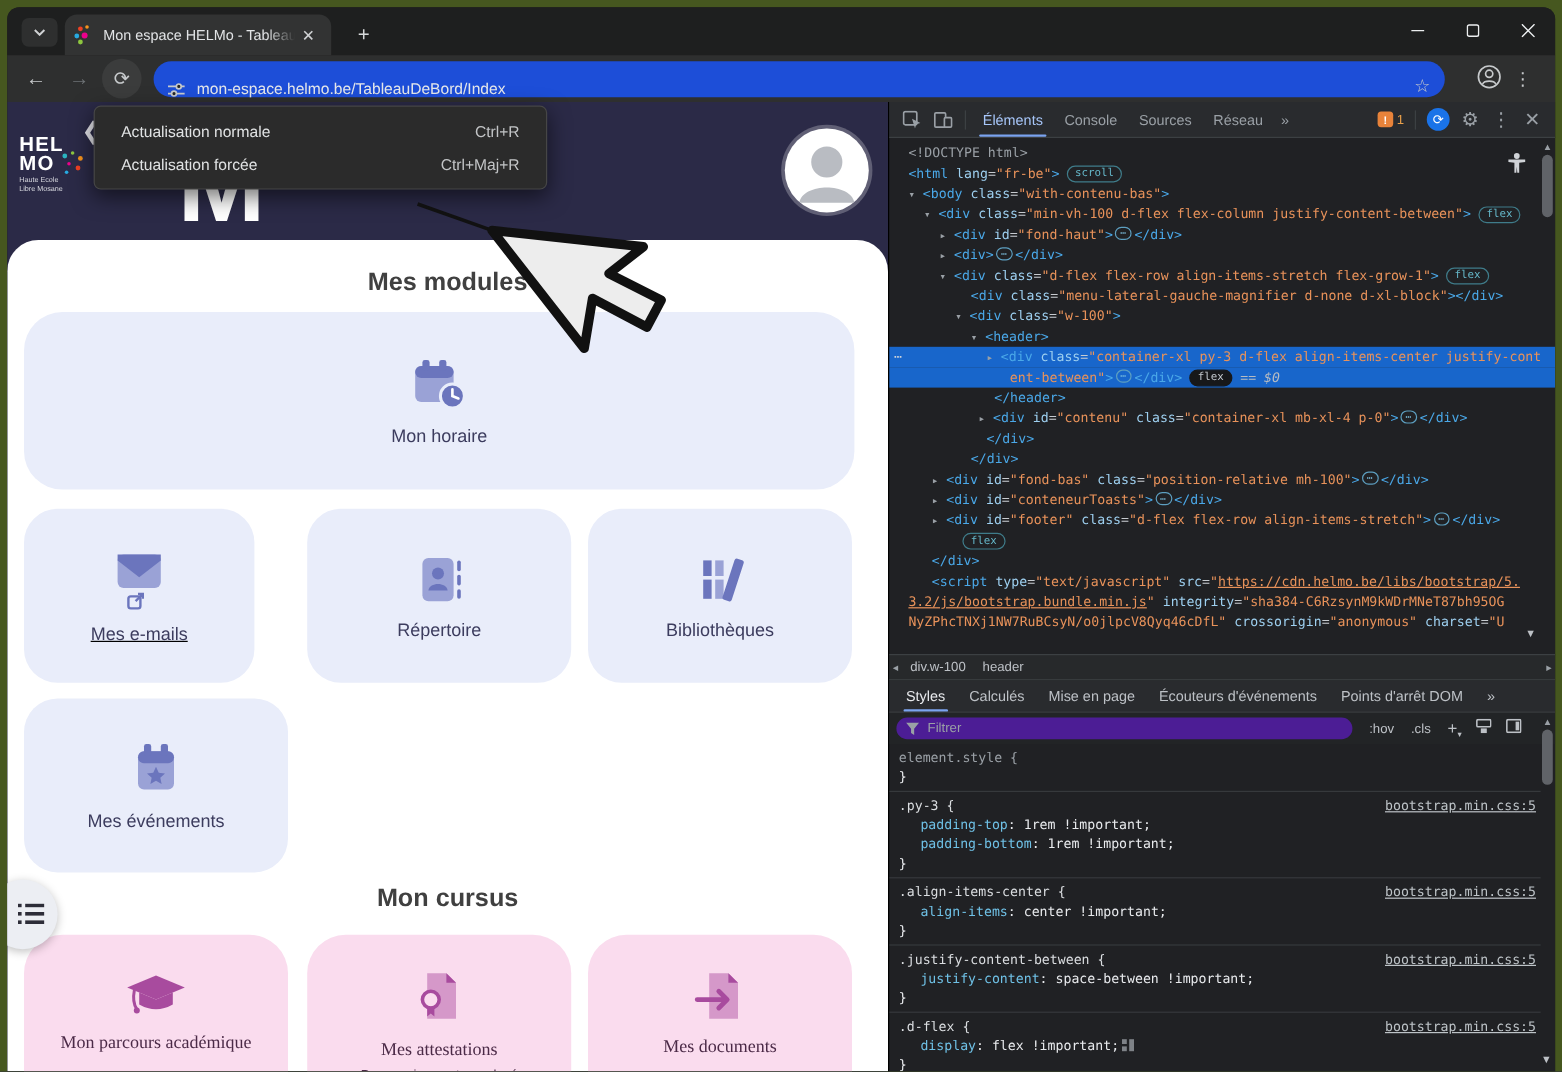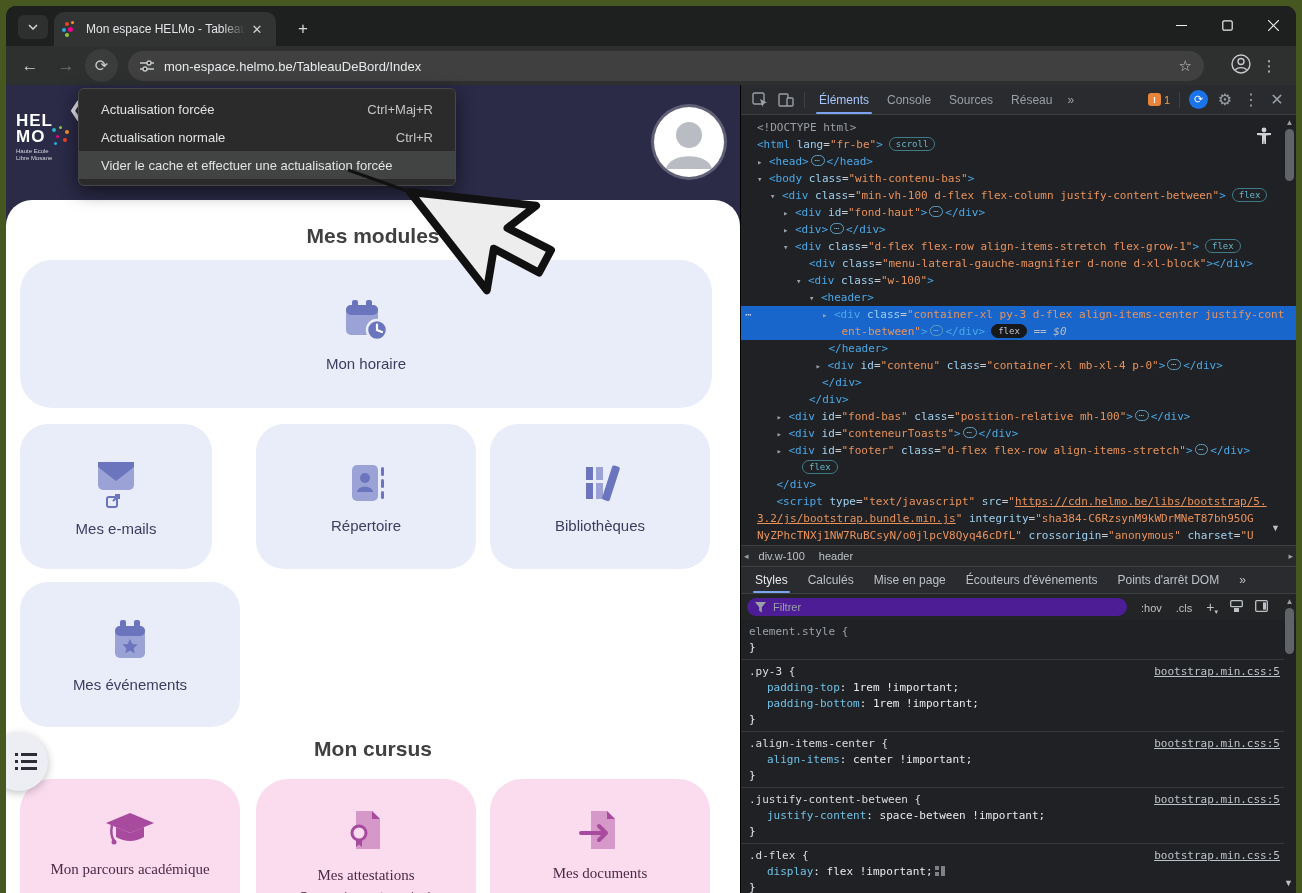--- a/index.html
+++ b/index.html
@@ -26,22 +26,22 @@
   .wincontrols { position:absolute; right:0; top:0; height:38px; display:flex; }
   .wc { width:46px; height:38px; display:flex; align-items:center; justify-content:center; color:#eceeef; }
 
   
   .toolbar { position:absolute; left:0; top:40px; right:0; height:39px; background:#2e2f2f; }
   .navbtn { position:absolute; top:4px; width:32px; height:32px; display:flex; align-items:center; justify-content:center;
             font-size:17px; color:#c7cacc; }
   .navbtn.fwd { color:#6d7174; }
   .reloadbtn { position:absolute; left:79px; top:3px; width:33px; height:33px; border-radius:50%; background:#3b3c3c;
                display:flex; align-items:center; justify-content:center; color:#c7cacc; font-size:16px; }
-  .urlbar { position:absolute; left:122px; top:5px; right:92px; height:30px; border-radius:15px; background:#404040;
-            display:flex; align-items:center; padding:0 12px; }
+  .urlbar { position:absolute; left:122px; top:5px; right:92px; height:30px; border-radius:15px; background:#1d4ed8;
+            display:flex; align-items:flex-end; padding:0 12px; }
   .url-text { color:#e6e8ea; font-size:13px; margin-left:10px; flex:1; }
   .star { color:#c7cacc; font-size:15px; }
   .profilebtn, .kebab { position:absolute; top:7px; color:#c7cacc; }
   .profilebtn { right:44px; }
   .kebab { right:14px; width:26px; height:26px; display:flex; align-items:center; justify-content:center; font-size:15px; letter-spacing:0; }
 
   .content { position:absolute; left:0; top:79px; right:0; bottom:0; }
 
   
   .page { position:absolute; left:0; top:0; width:734px; height:100%; background:#2b2a47; overflow:hidden; }
@@ -250,21 +250,21 @@
               <rect x="6" y="8" width="32" height="30" rx="5" fill="#9aa2d6"></rect>
               <rect x="6" y="8" width="32" height="10" rx="5" fill="#6b75bd"></rect>
               <rect x="12" y="3" width="6" height="9" rx="2" fill="#6b75bd"></rect>
               <rect x="26" y="3" width="6" height="9" rx="2" fill="#6b75bd"></rect>
               <circle cx="37" cy="33" r="10" fill="#6b75bd" stroke="#e9edfa" stroke-width="2.5"></circle>
               <path d="M37,27.5 L37,33 L42,35" stroke="#fff" stroke-width="2.2" fill="none" stroke-linecap="round"></path>
             </svg>
             <div class="lbl">Mon horaire</div>
           </div>
         <div id="modules-row">
-            <div class="card mod" style="left: 14px; top: 224px; width: 192px; height: 145px;">
+            <div class="card mod" style="left: 14px; top: 224px; width: 192px; height: 145px; text-decoration: underline;">
               <svg width="48" height="54" viewBox="0 0 48 54">
                 <rect x="6" y="6" width="36" height="28" rx="5" fill="#9aa2d6"></rect>
                 <path d="M6,11 L24,25 L42,11 L42,6 L6,6 Z" fill="#6b75bd"></path>
                 <g transform="translate(15,38)">
                   <rect x="0" y="3" width="10" height="10" rx="2" fill="none" stroke="#6b75bd" stroke-width="2"></rect>
                   <path d="M6,7 L12,1 M8,1 L12,1 L12,5" stroke="#6b75bd" stroke-width="2" fill="none"></path>
                 </g>
               </svg>
               <div class="lbl">Mes e-mails</div>
             </div>
@@ -376,21 +376,20 @@
           <div class="bluecircle">⟳</div>
           <div class="dt-icon">⚙</div>
           <div class="dt-icon">⋮</div>
           <div class="dt-icon">✕</div>
         </div>
       </div>
 
       <div class="dom-tree" id="dom-tree">
           <div class="dom-line" style="padding-left: 16px;"><span class="tok-g">&lt;!DOCTYPE html&gt;</span></div>
           <div class="dom-line" style="padding-left: 16px;"><span class="tok-t">&lt;html</span><span class="tok-a"> lang</span><span class="tok-p">=</span><span class="tok-v">"fr-be"</span><span class="tok-t">&gt;</span><span class="badge">scroll</span></div>
-          <div class="dom-line" style="padding-left: 29px;"><span class="arrow">▸</span><span class="tok-t">&lt;head&gt;</span><span class="ellip">⋯</span><span class="tok-t">&lt;/head&gt;</span></div>
           <div class="dom-line" style="padding-left: 29px;"><span class="arrow">▾</span><span class="tok-t">&lt;body</span><span class="tok-a"> class</span><span class="tok-p">=</span><span class="tok-v">"with-contenu-bas"</span><span class="tok-t">&gt;</span></div>
           <div class="dom-line" style="padding-left: 42px;"><span class="arrow">▾</span><span class="tok-t">&lt;div</span><span class="tok-a"> class</span><span class="tok-p">=</span><span class="tok-v">"min-vh-100 d-flex flex-column justify-content-between"</span><span class="tok-t">&gt;</span><span class="badge">flex</span></div>
           <div class="dom-line" style="padding-left: 55px;"><span class="arrow">▸</span><span class="tok-t">&lt;div</span><span class="tok-a"> id</span><span class="tok-p">=</span><span class="tok-v">"fond-haut"</span><span class="tok-t">&gt;</span><span class="ellip">⋯</span><span class="tok-t">&lt;/div&gt;</span></div>
           <div class="dom-line" style="padding-left: 55px;"><span class="arrow">▸</span><span class="tok-t">&lt;div&gt;</span><span class="ellip">⋯</span><span class="tok-t">&lt;/div&gt;</span></div>
           <div class="dom-line" style="padding-left: 55px;"><span class="arrow">▾</span><span class="tok-t">&lt;div</span><span class="tok-a"> class</span><span class="tok-p">=</span><span class="tok-v">"d-flex flex-row align-items-stretch flex-grow-1"</span><span class="tok-t">&gt;</span><span class="badge">flex</span></div>
           <div class="dom-line" style="padding-left: 68px;"><span class="tok-t">&lt;div</span><span class="tok-a"> class</span><span class="tok-p">=</span><span class="tok-v">"menu-lateral-gauche-magnifier d-none d-xl-block"</span><span class="tok-t">&gt;&lt;/div&gt;</span></div>
           <div class="dom-line" style="padding-left: 68px;"><span class="arrow">▾</span><span class="tok-t">&lt;div</span><span class="tok-a"> class</span><span class="tok-p">=</span><span class="tok-v">"w-100"</span><span class="tok-t">&gt;</span></div>
           <div class="dom-line" style="padding-left: 81px;"><span class="arrow">▾</span><span class="tok-t">&lt;header&gt;</span></div>
           <div class="dom-line selected" style="padding-left: 94px;"><span class="gutter">⋯</span><span class="arrow">▸</span><span class="tok-t">&lt;div</span><span class="tok-a"> class</span><span class="tok-p">=</span><span class="tok-v">"container-xl py-3 d-flex align-items-center justify-cont</span></div>
           <div class="dom-line selected" style="padding-left: 100.5px;"><span class="tok-v">ent-between"</span><span class="tok-t">&gt;</span><span class="ellip">⋯</span><span class="tok-t">&lt;/div&gt;</span><span class="badge dark">flex</span><span class="tok-eq"> == $0</span></div>
@@ -503,30 +502,26 @@
             <div class="brace">}</div>
           </div>
         </div>
       <div style="position:absolute;right:3px;bottom:5px;color:#bdc1c6;font-size:9px">▼</div>
     </div>
   </div>
 </div>
 
 <div class="ctxmenu" id="ctxmenu">
     <div class="ctx-item">
+      <span class="lb">Actualisation normale</span>
+      <span class="sc">Ctrl+R</span>
+    </div>
+    <div class="ctx-item">
       <span class="lb">Actualisation forcée</span>
       <span class="sc">Ctrl+Maj+R</span>
-    </div>
-    <div class="ctx-item">
-      <span class="lb">Actualisation normale</span>
-      <span class="sc">Ctrl+R</span>
-    </div>
-    <div class="ctx-item hl">
-      <span class="lb">Vider le cache et effectuer une actualisation forcée</span>
-      <span class="sc"></span>
     </div>
   </div>
 
 <svg class="cursor-overlay" viewBox="0 0 240 170">
   <line x1="8" y1="20" x2="70" y2="42" stroke="#111" stroke-width="3"></line>
   <g transform="translate(70,42) rotate(-38) scale(1.3)">
     <polygon points="0,0 0,96 24,74 40,110 58,102 42,68 70,68" fill="#ededed" stroke="#111" stroke-width="6" stroke-linejoin="round"></polygon>
   </g>
 </svg>
 

